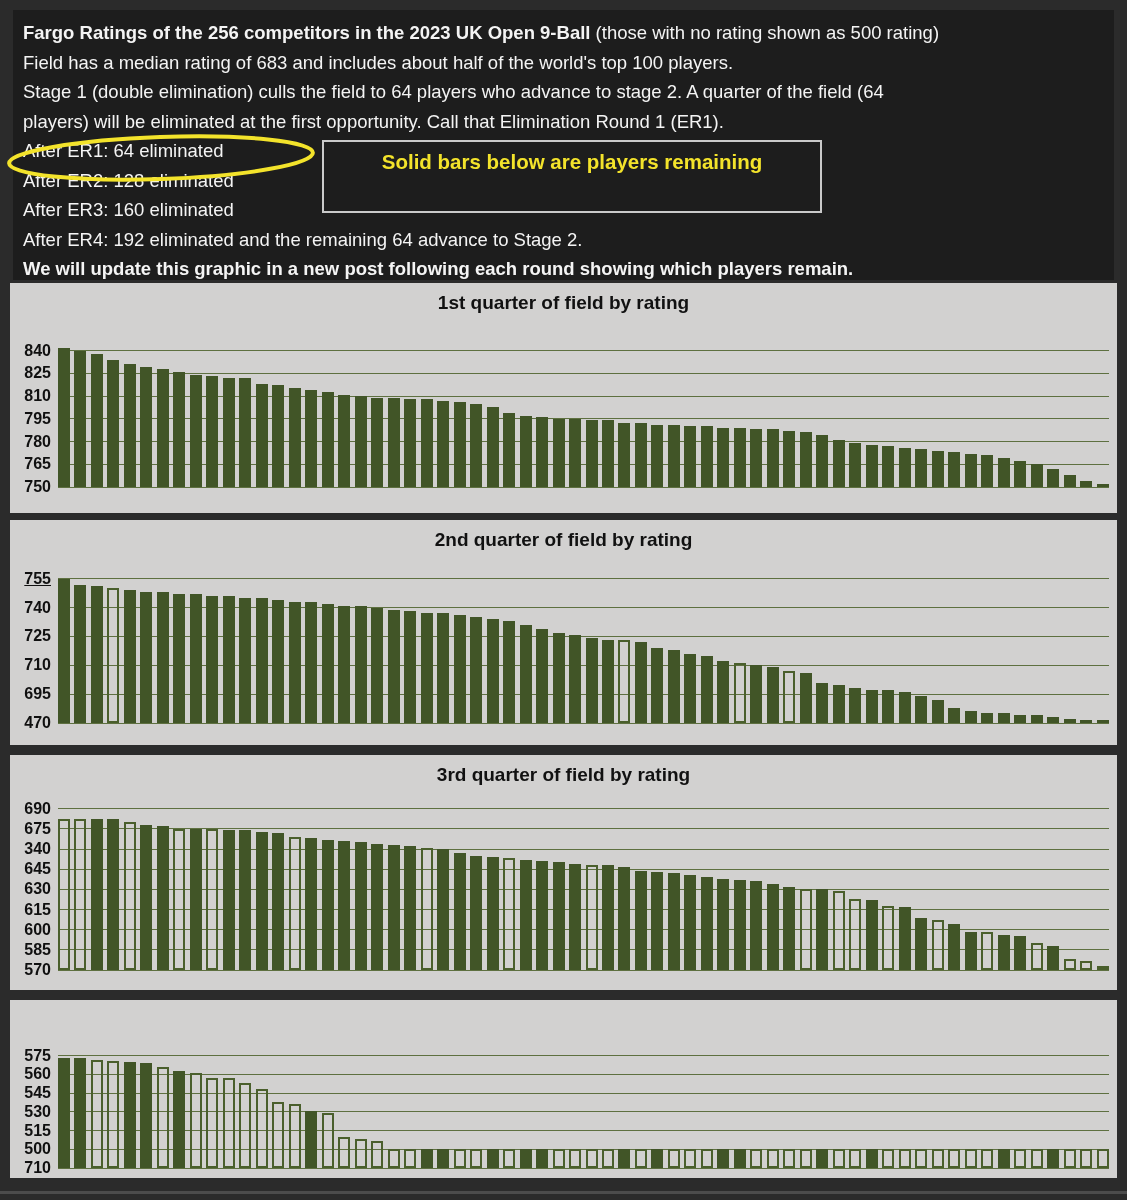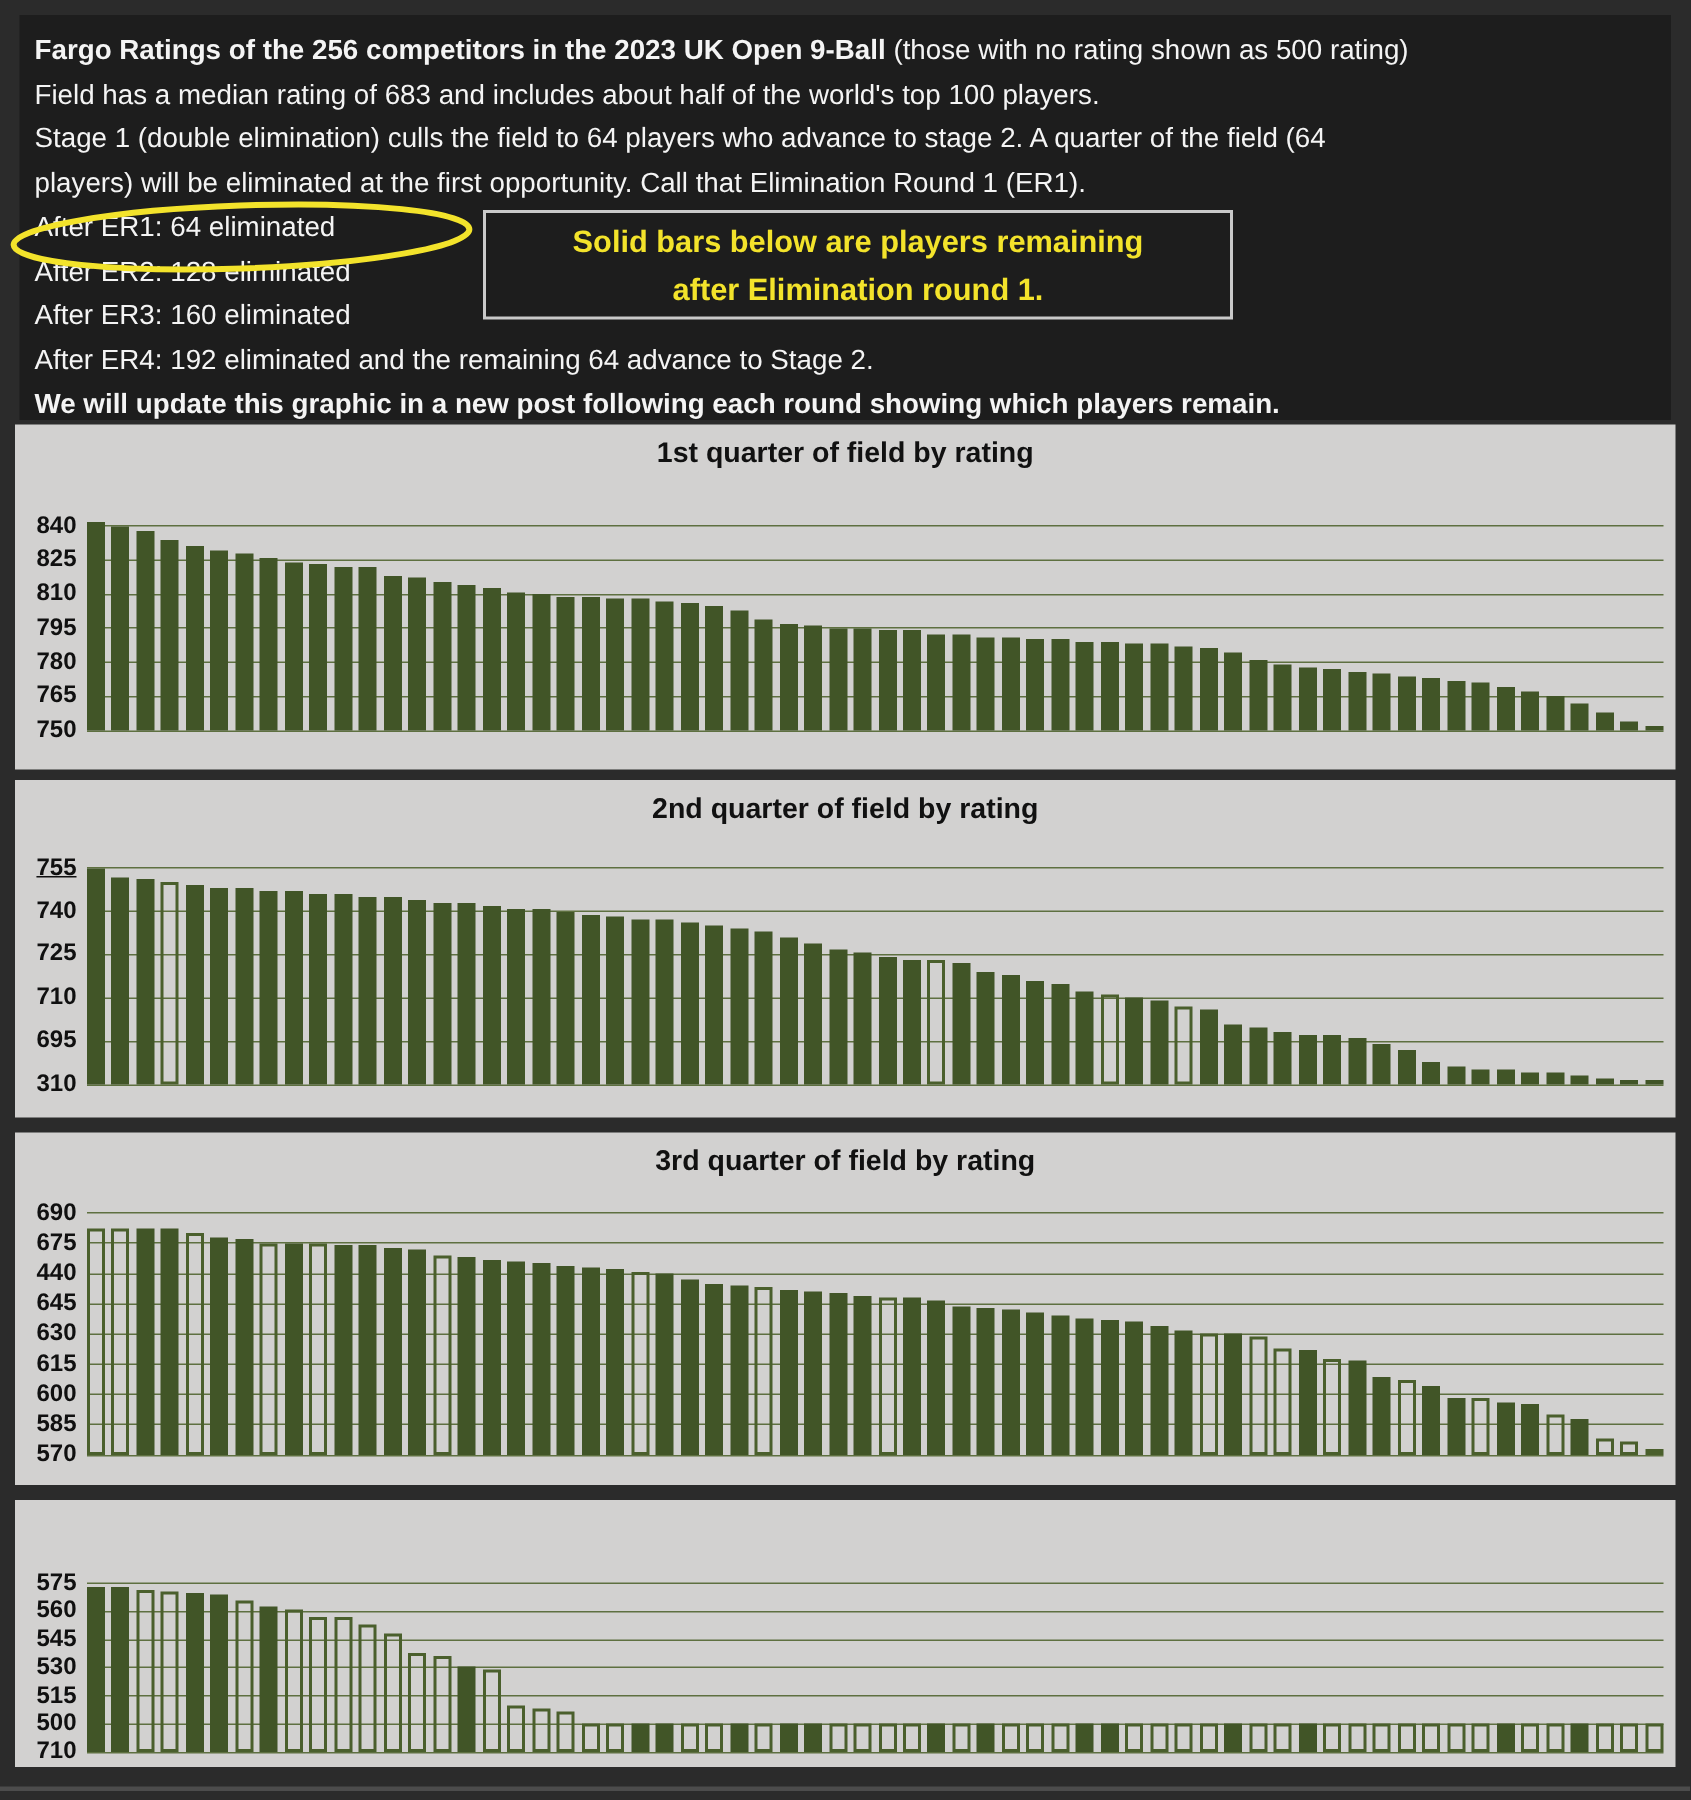--- a/index.html
+++ b/index.html
@@ -44,21 +44,20 @@
       <div>Stage 1 (double elimination) culls the field to 64 players who advance to stage 2.  A quarter of the field (64</div>
       <div>players) will be eliminated at the first opportunity. Call that Elimination Round 1 (ER1).</div>
       <div>After ER1: 64 eliminated</div>
       <div>After ER2: 128 eliminated</div>
       <div>After ER3: 160 eliminated</div>
       <div>After ER4: 192 eliminated and the remaining 64 advance to Stage 2.</div>
       <div class="b">We will update this graphic in a new post following each round showing which players remain.</div>
     </div>
     <div id="callout">
       <div>Solid bars below are players remaining</div>
-      <div>after Elimination round 1.</div>
     </div>
   </div>
 
   <div class="panel" id="panel0" style="top: 283px; height: 230px;">
     <div class="chart-title">1st quarter of field by rating</div>
     <div class="plot" style="bottom: 26px; height: 144px;">
         <div class="grid" style="bottom: 135.94px;"></div>
         <span class="tick" style="bottom: 127.44px;">840</span>
         <div class="grid" style="bottom: 113.2px;"></div>
         <span class="tick" style="bottom: 104.7px;">825</span>
@@ -147,21 +146,21 @@
         <span class="tick" style="bottom: 135.225px; text-decoration: underline;">755</span>
         <div class="grid" style="bottom: 114.88px;"></div>
         <span class="tick" style="bottom: 106.38px;">740</span>
         <div class="grid" style="bottom: 86.035px;"></div>
         <span class="tick" style="bottom: 77.535px;">725</span>
         <div class="grid" style="bottom: 57.19px;"></div>
         <span class="tick" style="bottom: 48.69px;">710</span>
         <div class="grid" style="bottom: 28.345px;"></div>
         <span class="tick" style="bottom: 19.845px;">695</span>
         <div class="grid" style="bottom: -0.5px;"></div>
-        <span class="tick" style="bottom: -9px;">310</span>
+        <span class="tick" style="bottom: -9px;">470</span>
         <div class="bars">
           <div class="bar s" style="height: 144.225px;"></div>
           <div class="bar s" style="height: 138.456px;"></div>
           <div class="bar s" style="height: 136.533px;"></div>
           <div class="bar h" style="height: 134.61px;"></div>
           <div class="bar s" style="height: 132.687px;"></div>
           <div class="bar s" style="height: 130.764px;"></div>
           <div class="bar s" style="height: 130.764px;"></div>
           <div class="bar s" style="height: 128.841px;"></div>
           <div class="bar s" style="height: 128.841px;"></div>
@@ -224,21 +223,21 @@
       </div>
   </div>
   <div class="panel" id="panel2" style="top: 755px; height: 235px;">
     <div class="chart-title">3rd quarter of field by rating</div>
     <div class="plot" style="bottom: 20px; height: 164px;">
         <div class="grid" style="bottom: 160.78px;"></div>
         <span class="tick" style="bottom: 152.28px;">690</span>
         <div class="grid" style="bottom: 140.62px;"></div>
         <span class="tick" style="bottom: 132.12px;">675</span>
         <div class="grid" style="bottom: 120.46px;"></div>
-        <span class="tick" style="bottom: 111.96px;">440</span>
+        <span class="tick" style="bottom: 111.96px;">340</span>
         <div class="grid" style="bottom: 100.3px;"></div>
         <span class="tick" style="bottom: 91.8px;">645</span>
         <div class="grid" style="bottom: 80.14px;"></div>
         <span class="tick" style="bottom: 71.64px;">630</span>
         <div class="grid" style="bottom: 59.98px;"></div>
         <span class="tick" style="bottom: 51.48px;">615</span>
         <div class="grid" style="bottom: 39.82px;"></div>
         <span class="tick" style="bottom: 31.32px;">600</span>
         <div class="grid" style="bottom: 19.66px;"></div>
         <span class="tick" style="bottom: 11.16px;">585</span>

